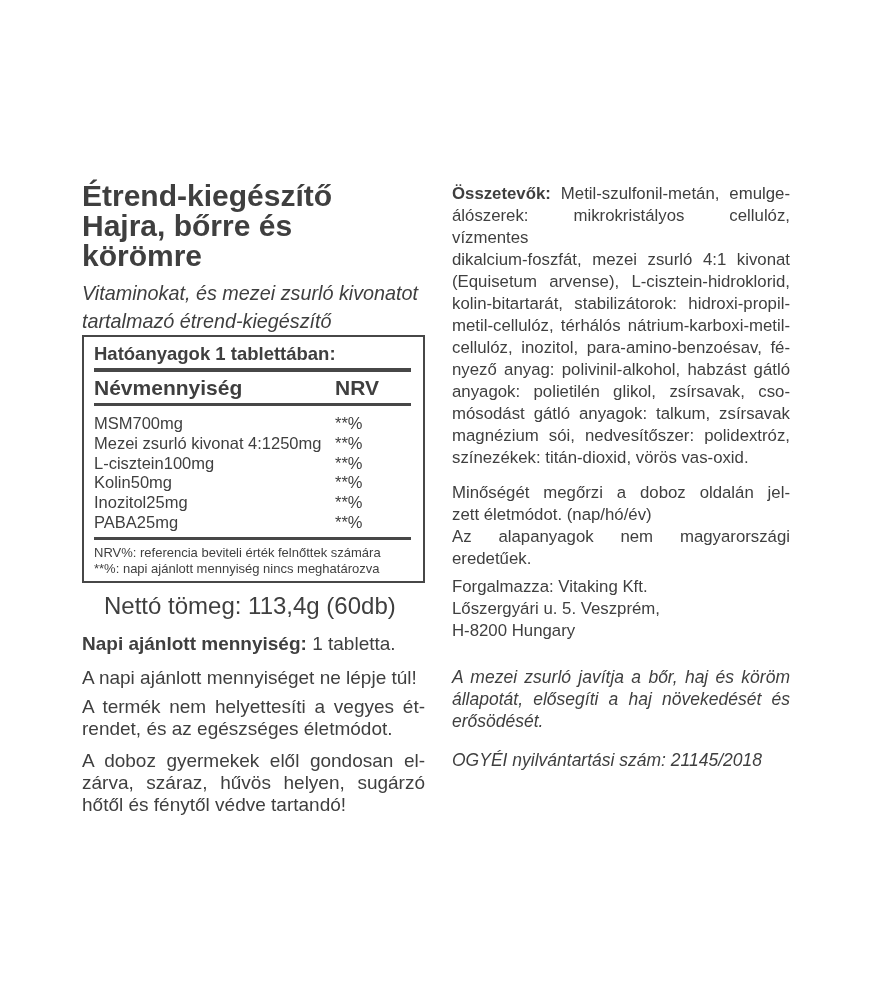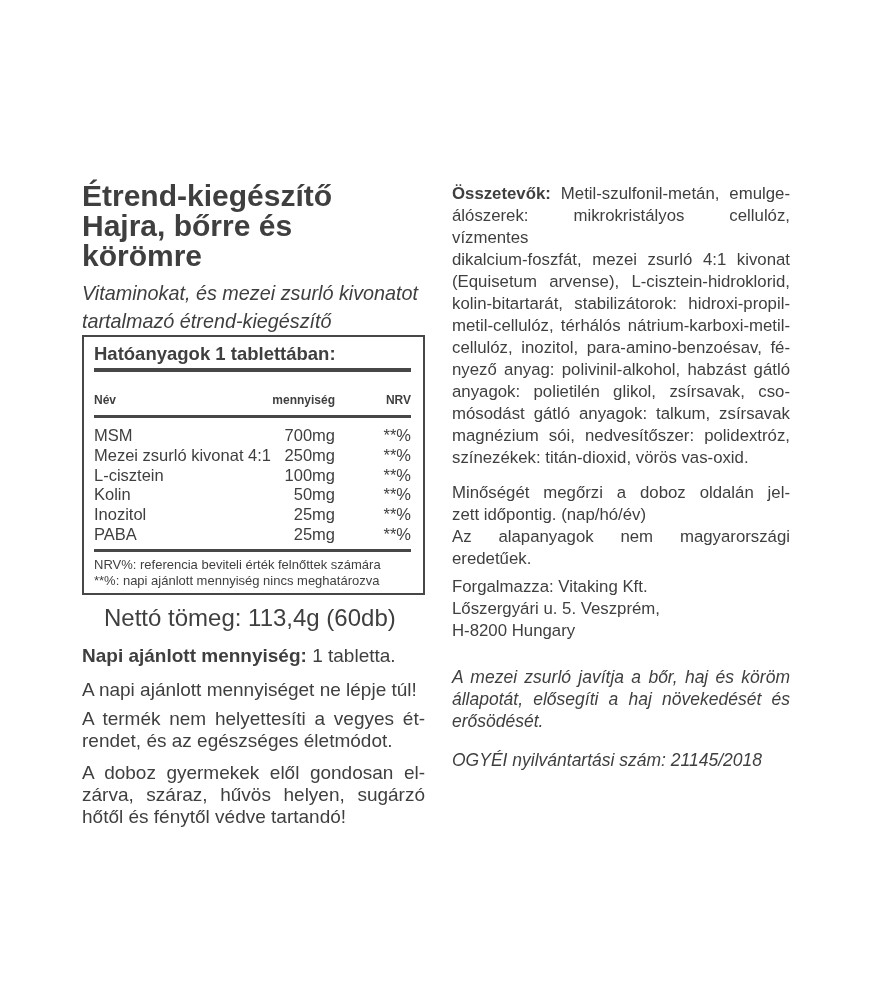--- a/index.html
+++ b/index.html
@@ -31,22 +31,22 @@
   .supp-table{
     border:2px solid var(--border);
     margin-top:0;
     padding:6px 12px 4px 10px;
   }
   .t-header{ font-size:18.5px; line-height:22px; font-weight:700; margin:0 0 3px 0; }
   .rule{ background:var(--border); }
   .rule-4{ height:4px; }
   .rule-3{ height:3px; }
   .t-row{ display:grid; grid-template-columns:auto 1fr 76px; }
-  .t-cols{ font-size:12px; line-height:22px; font-weight:700; padding:17px 0 4px 0; }
-  .c-amt,.c-nrv{ text-align:right; white-space:nowrap; }
+  .t-cols{ font-size:21px; line-height:22px; font-weight:700; padding:5px 0 4px 0; }
+  .c-amt,.c-nrv{ text-align:left; white-space:nowrap; }
   .t-body{ padding:8px 0 4px 0; }
   .t-body .t-row{ font-size:16.5px; line-height:19.8px; }
   .t-foot{ padding:5px 0 0 0; font-size:13px; line-height:16px; }
 
   .net-weight{ font-size:24px; line-height:26px; font-weight:400; margin-top:10px;margin-left:22px; }
   .daily{ font-size:19px; line-height:22px; margin-top:14px; }
   .body-p{ font-size:19px; line-height:22px; }
   .p-warn{ margin-top:12px; }
   .p-diet{ margin-top:7px; }
   .p-storage{ margin-top:10px; }
@@ -169,21 +169,21 @@
           <div class="jline">nyező anyag: polivinil-alkohol, habzást gátló</div>
           <div class="jline">anyagok: polietilén glikol, zsírsavak, cso-</div>
           <div class="jline">mósodást gátló anyagok: talkum, zsírsavak</div>
           <div class="jline">magnézium sói, nedvesítőszer: polidextróz,</div>
           <div class="jline last">színezékek: titán-dioxid, vörös vas-oxid.</div>
         </div>
     </div>
 
     <div class="para p-shelf">
         <div class="jline">Minőségét megőrzi a doboz oldalán jel-</div>
-        <div class="jline last">zett időpontig. (nap/hó/év)</div>
+        <div class="jline last">zett életmódot. (nap/hó/év)</div>
       </div>
 
     <div class="para p-origin">
         <div class="jline">Az alapanyagok nem magyarországi</div>
         <div class="jline last">eredetűek.</div>
       </div>
 
     <div class="para p-dist no-just">
         <div class="jline">Forgalmazza: Vitaking Kft.</div>
         <div class="jline">Lőszergyári u. 5. Veszprém,</div>

